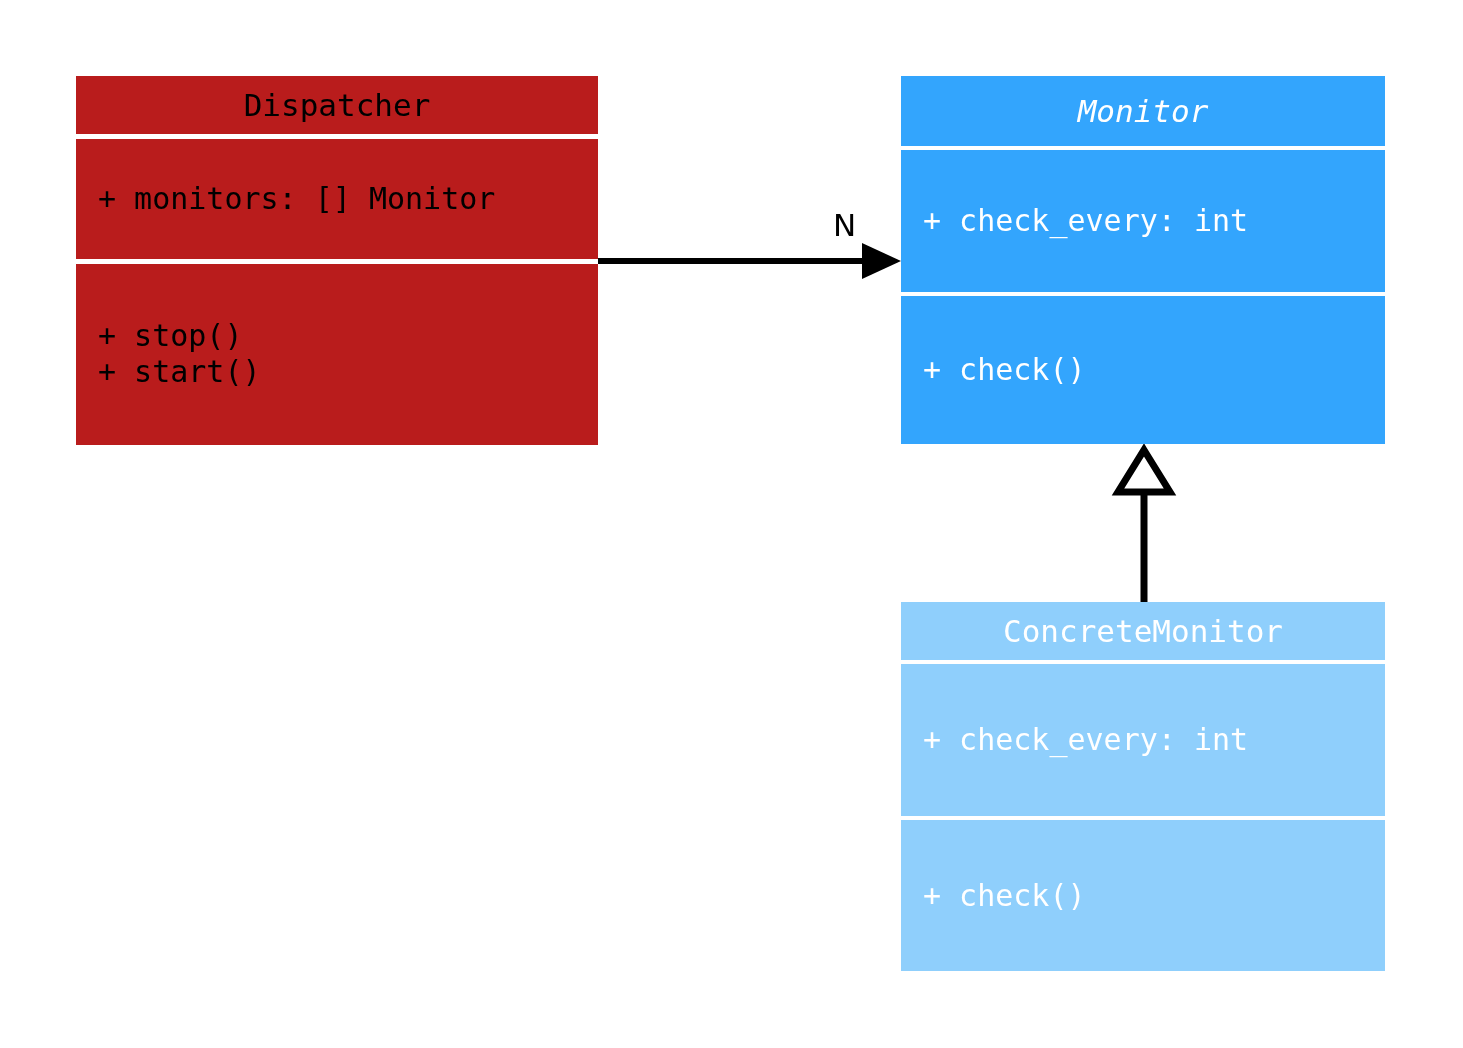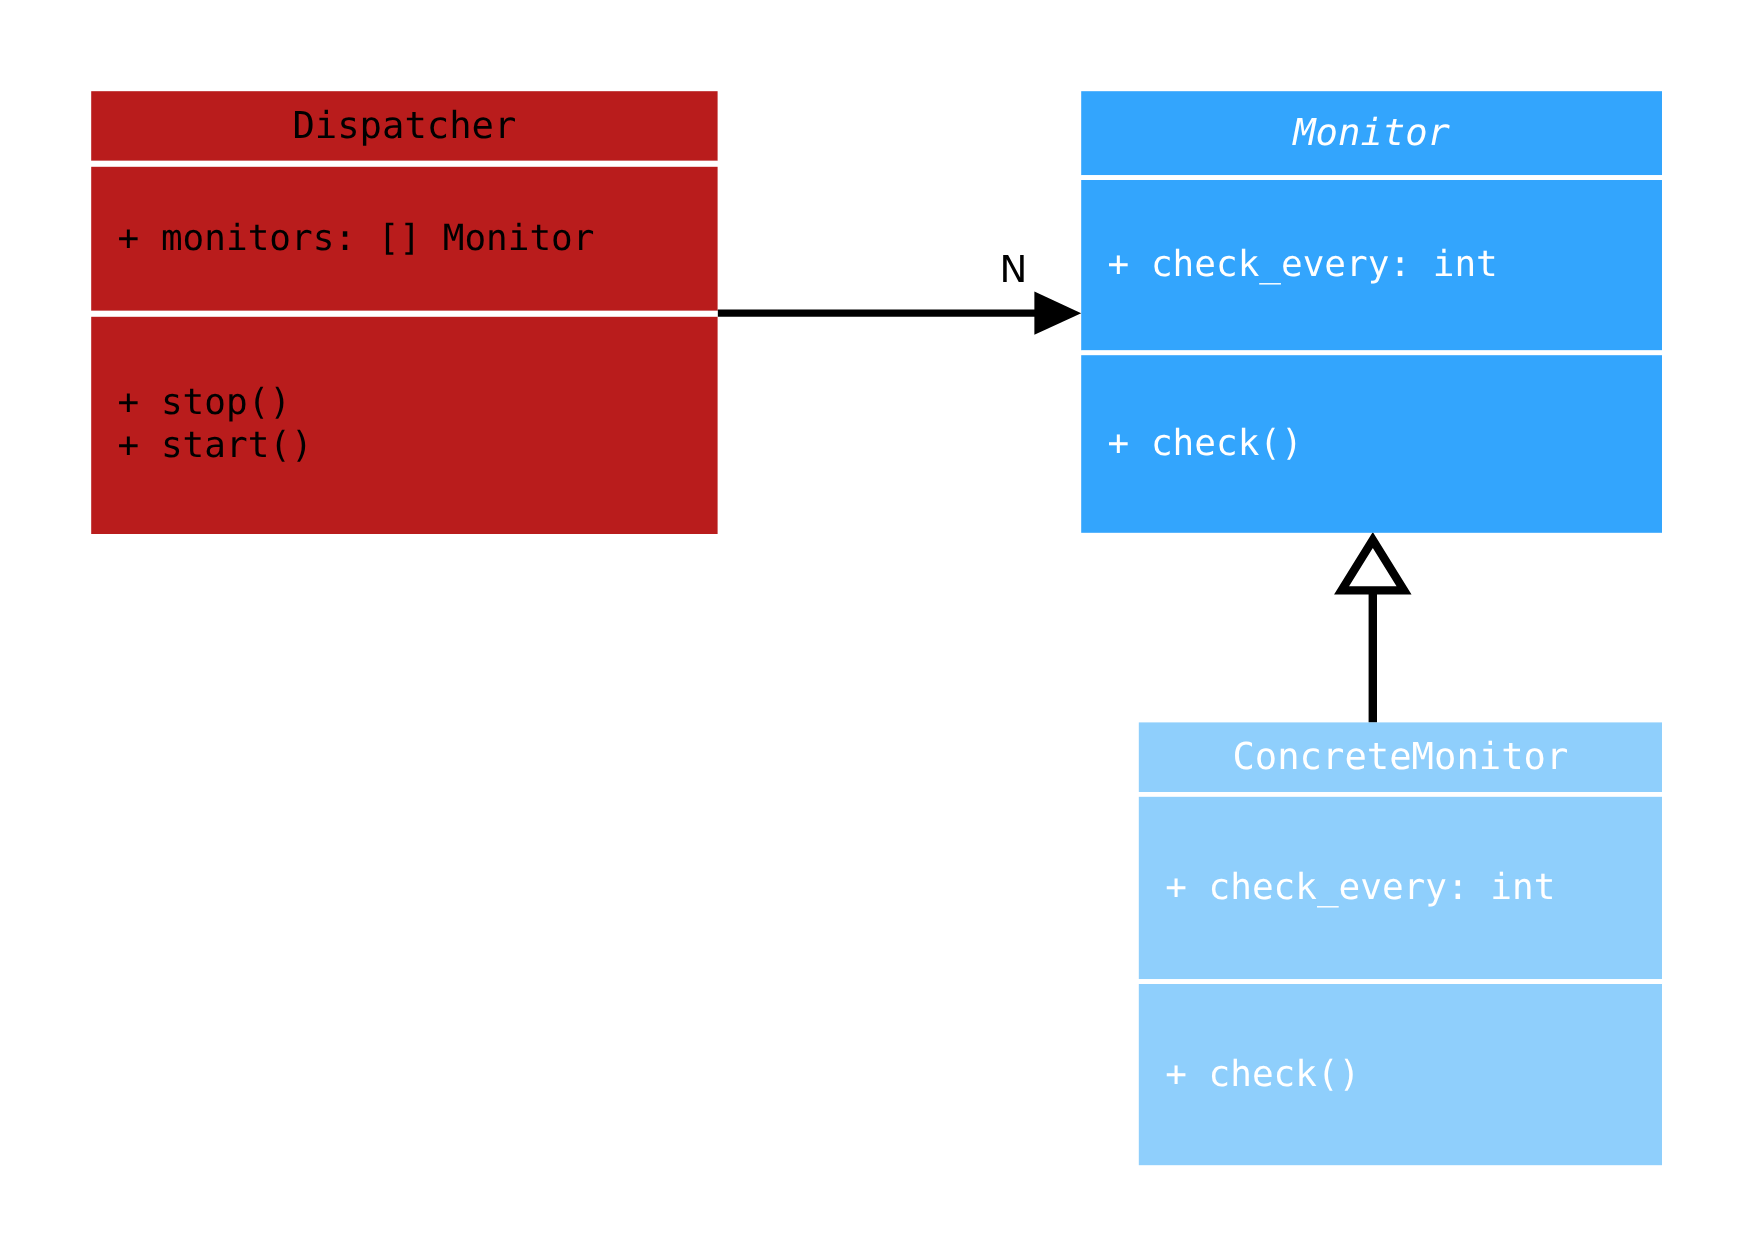--- a/index.html
+++ b/index.html
@@ -105,21 +105,21 @@
   
   #class-concretemonitor {
     left: 901px;
     top: 602px;
     width: 484px;
     height: 369px;
     color: #ffffff;
     font-size: 30px;
     line-height: 36px;
   }
-  #class-concretemonitor .uml-compartment { background: #8fcffc; margin-left: 48px; }
+  #class-concretemonitor .uml-compartment { background: #8fcffc; }
   #class-concretemonitor .uml-title {
     height: 58px;
     font-size: 31px;
   }
   #class-concretemonitor .uml-attrs {
     height: 152px;
     padding-left: 22px;
   }
   #class-concretemonitor .uml-methods {
     height: 151px;

